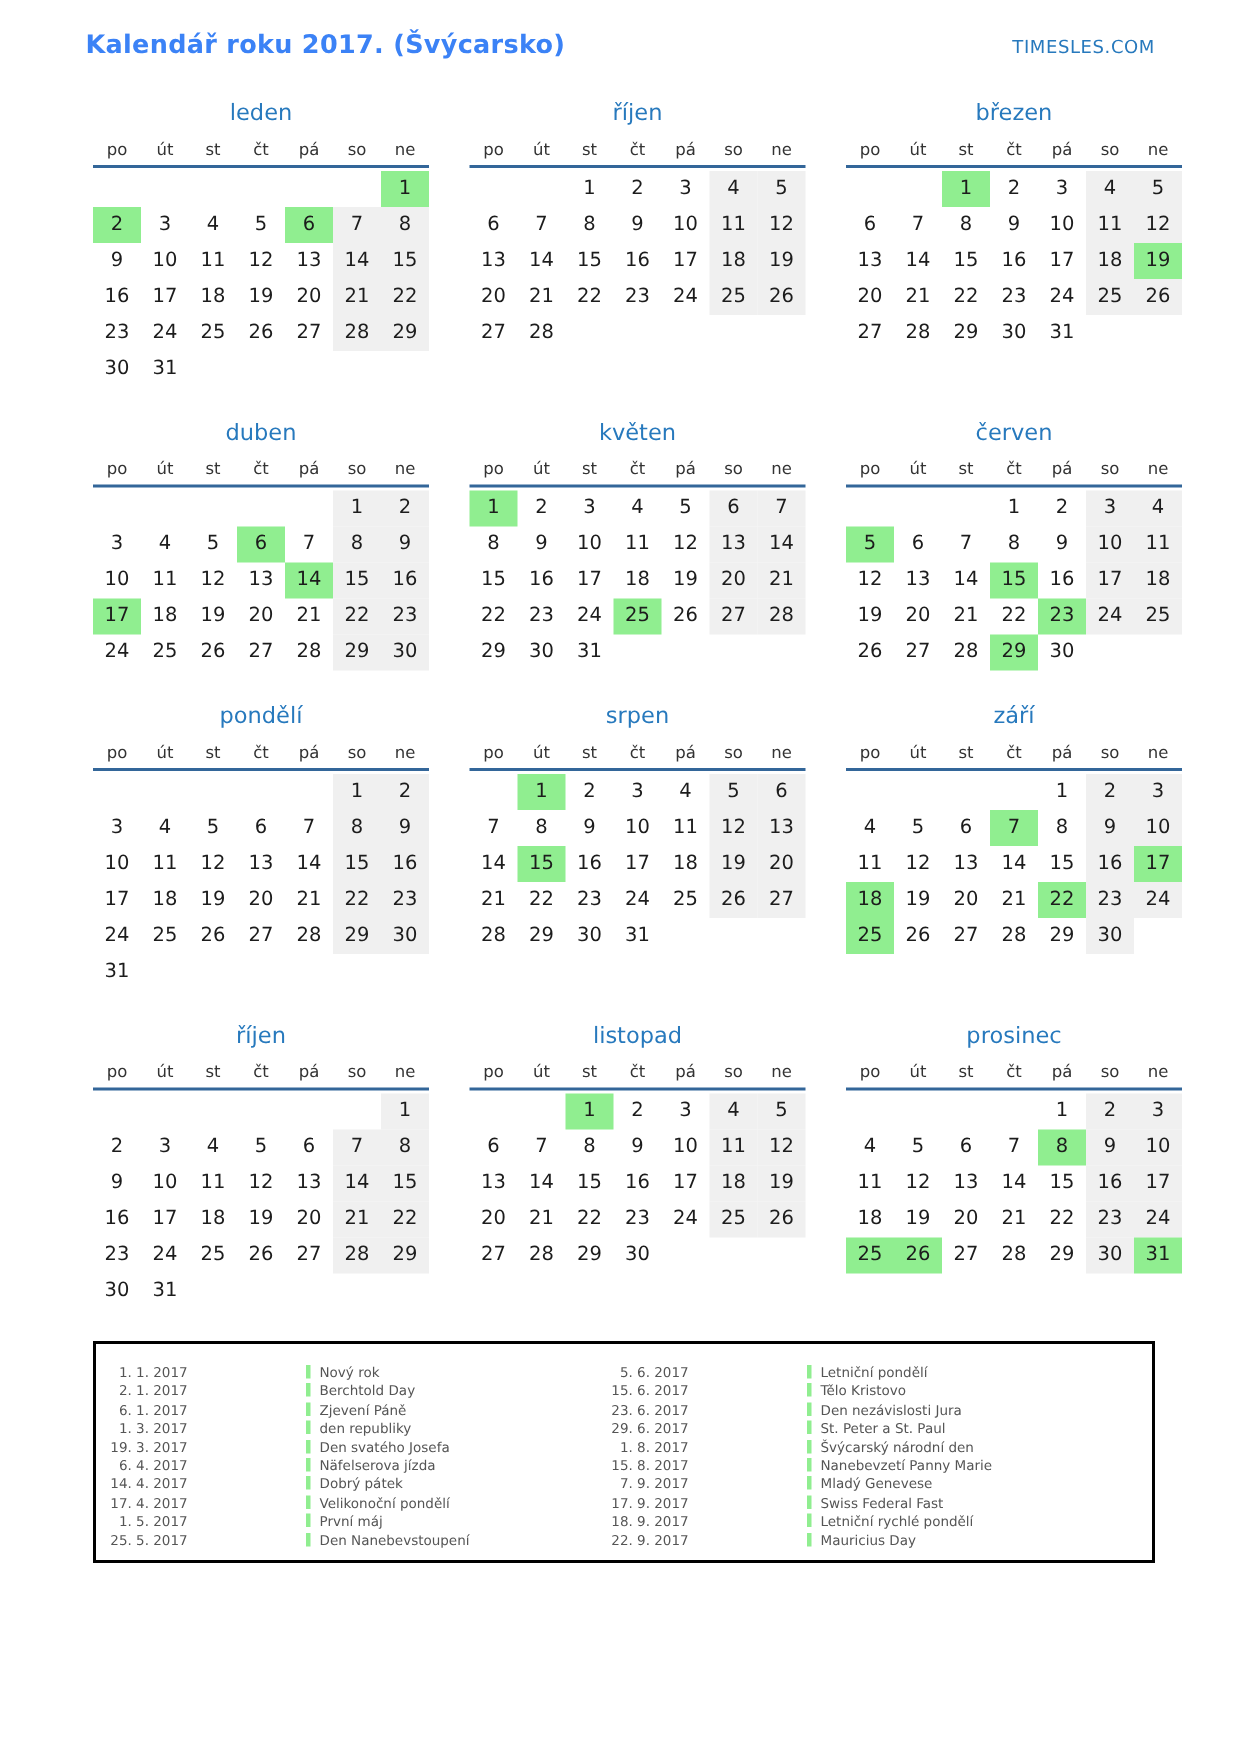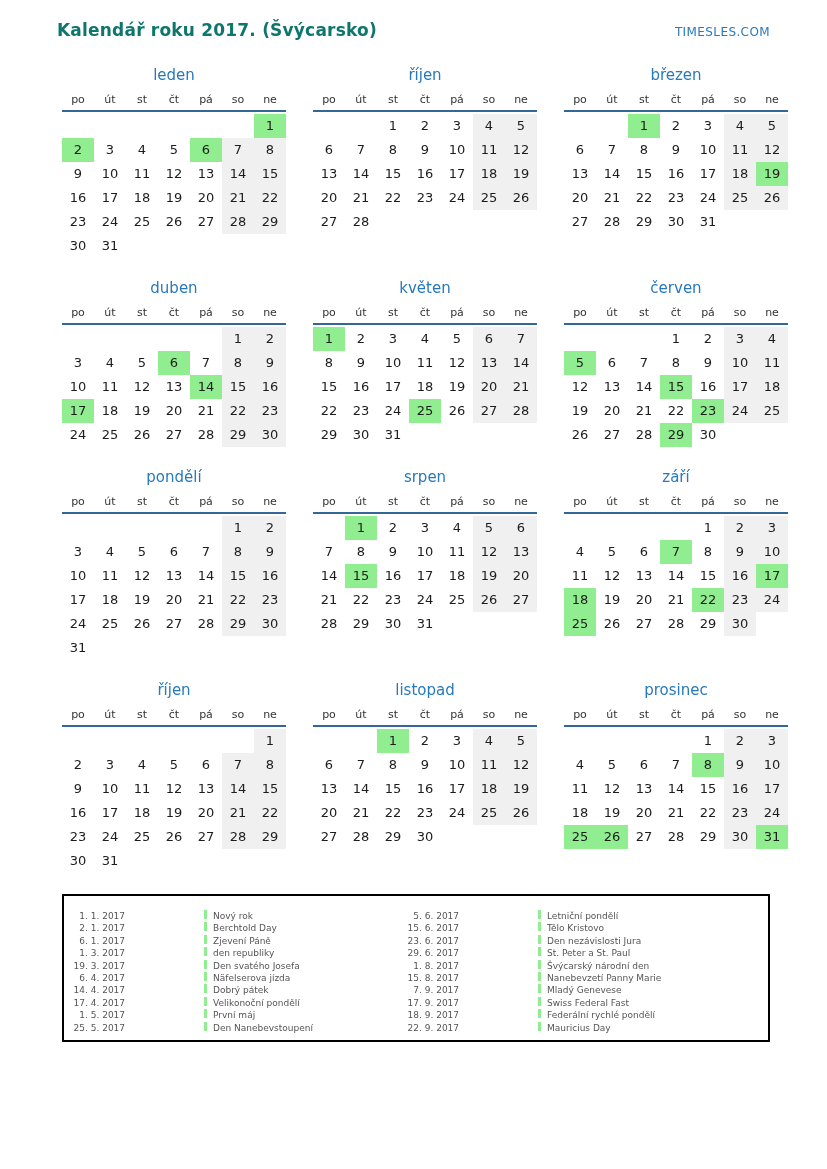--- a/index.html
+++ b/index.html
@@ -1,19 +1,19 @@
 <!DOCTYPE html>
 <html><head>
 <meta charset="utf-8">
 <style>
   html,body{margin:0;padding:0;background:#ffffff;}
   body{width:827px;height:1169px;font-family:"DejaVu Sans","Liberation Sans",sans-serif;overflow:hidden;}
   .page{padding:20px 57px 0 57px;}
   .header{display:flex;justify-content:space-between;align-items:baseline;}
-  .page-title{font-size:17px;font-weight:bold;color:#0f766e;margin:0;letter-spacing:0.2px;}
+  .page-title{font-size:17px;font-weight:bold;color:#3b82f6;margin:0;letter-spacing:0.2px;}
   .site-link{font-size:12px;color:#2779bd;text-decoration:none;letter-spacing:0.4px;font-weight:500;}
   .months-grid{margin-top:26px;margin-left:5px;}
   .months-row{display:flex;gap:27px;margin-bottom:21px;align-items:flex-start;}
   .month{width:224px;}
   .month-title{text-align:center;color:#2779bd;font-size:15px;margin:0 0 9px 0;font-weight:normal;}
   .dow-row{display:flex;border-bottom:2px solid #336699;padding-bottom:4px;}
   .dow{width:32px;text-align:center;font-size:11px;color:#333;}
   .weeks{margin-top:2px;}
   .week{display:flex;}
   .day{width:32px;height:24px;line-height:24px;text-align:center;font-size:13px;color:#1c1c1c;}
@@ -879,21 +879,21 @@
       </div>
       <div class="lg-row">
         <div class="lg-date"><span class="lg-day">1</span><span>. 5. 2017</span></div>
         <div class="lg-name">
           <span class="lg-bar"></span>
           <span>První máj</span>
         </div>
         <div class="lg-date"><span class="lg-day">18</span><span>. 9. 2017</span></div>
         <div class="lg-name last">
           <span class="lg-bar"></span>
-          <span>Federální rychlé pondělí</span>
+          <span>Letniční rychlé pondělí</span>
         </div>
       </div>
       <div class="lg-row">
         <div class="lg-date"><span class="lg-day">25</span><span>. 5. 2017</span></div>
         <div class="lg-name">
           <span class="lg-bar"></span>
           <span>Den Nanebevstoupení</span>
         </div>
         <div class="lg-date"><span class="lg-day">22</span><span>. 9. 2017</span></div>
         <div class="lg-name last">

